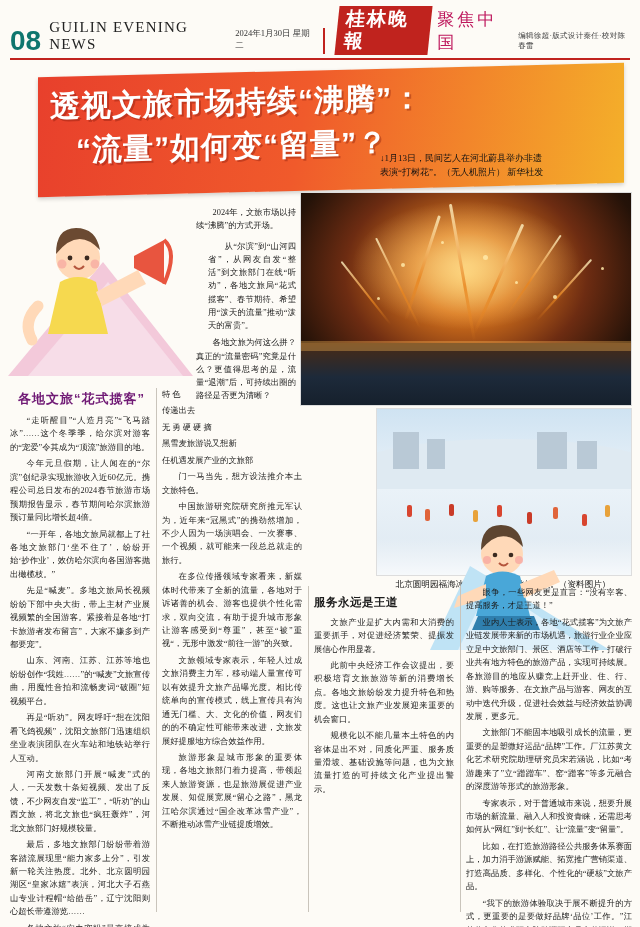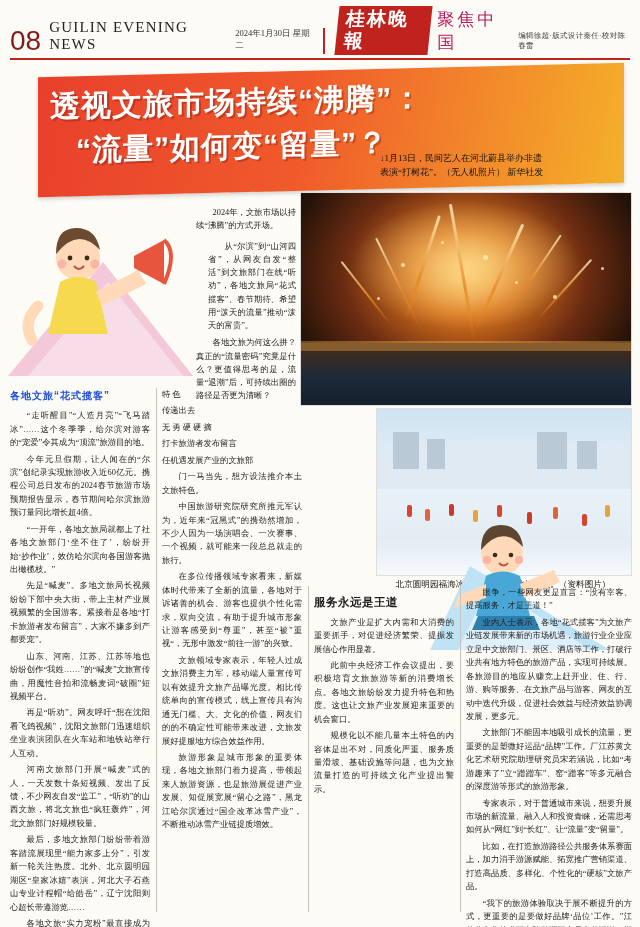--- a/index.html
+++ b/index.html
@@ -8,21 +8,21 @@
     background:#fdfbf6;
     font-family:"Liberation Serif", serif;
     color:#1a1a1a;
     overflow:hidden;
     position:relative;
   }
   .page{position:relative;width:640px;height:927px;box-sizing:border-box;padding:6px 10px 8px 10px;}
 
   
   .masthead{display:flex;align-items:flex-end;gap:8px;border-bottom:2px solid #c0231e;padding-bottom:3px;}
-  .pagenum{font-family:"Liberation Sans",sans-serif;font-weight:normal;font-size:28px;color:#7f1d1d;line-height:1;text-align:right;}
+  .pagenum{font-family:"Liberation Sans",sans-serif;font-weight:bold;font-size:28px;color:#0f766e;line-height:1;text-align:right;}
   .mast-en{font-family:"Liberation Serif",serif;font-size:15px;letter-spacing:1.2px;color:#222;padding-bottom:2px;}
   .mast-date{font-size:8.5px;color:#333;padding-bottom:3px;margin-left:4px;}
   .mast-sep{width:2px;height:26px;background:#c0231e;margin:0 4px 1px 4px;}
   .mast-logo{
     background:#c0231e;color:#fff;font-family:"Liberation Serif",serif;font-weight:bold;
     font-size:19px;padding:2px 8px 3px 8px;letter-spacing:2px;line-height:1.15;
     transform:skewX(-6deg);
   }
   .mast-focus{font-family:"Liberation Sans",sans-serif;font-weight:normal;font-size:17px;letter-spacing:3px;color:#be185d;padding-bottom:1px;}
   .mast-credit{margin-left:auto;font-size:7.5px;color:#444;padding-bottom:4px;letter-spacing:0.3px;}
@@ -66,21 +66,21 @@
   .sn .ice{position:absolute;left:0;right:0;bottom:0;height:52%;background:linear-gradient(180deg,#eaf2f8,#dde8f1);}
   .sn .bldg{position:absolute;top:14%;height:22%;background:#b9c9d6;}
   .sn .person{position:absolute;width:5px;height:12px;border-radius:2px;}
 
   
   .illus1{position:absolute;left:8px;top:196px;width:185px;height:180px;}
   .illus2{position:absolute;left:430px;top:500px;width:180px;height:150px;}
 
   
   .cols{position:absolute;left:10px;top:388px;width:622px;height:530px;}
-  .sec-title{font-family:"Liberation Sans",sans-serif;font-weight:bold;font-size:10px;letter-spacing:1px;margin:0 0 5px 0;color:#1d4ed8;}
+  .sec-title{font-family:"Liberation Sans",sans-serif;font-weight:bold;font-size:13px;letter-spacing:1px;margin:0 0 5px 8px;color:#701a75;}
   .col{position:absolute;top:0;font-size:8.3px;line-height:1.62;text-align:justify;color:#1c1c1c;}
   .col p{margin:0 0 3px 0;text-indent:2em;}
   .col p.noind{text-indent:0;}
   .c1{left:0;width:140px;}
   .c2{left:152px;width:140px;}
   .c3{left:304px;width:140px;top:198px;}
   .c4{left:456px;width:166px;top:198px;}
 
   .divider{position:absolute;background:#c9c4bb;}
 
@@ -213,21 +213,21 @@
       <p>最后，多地文旅部门纷纷带着游客踏流展现里“能力家多上分”，引发新一轮关注热度。北外、北京圆明园湖区“皇家冰嬉”表演，河北大子石燕山专业计程帽“给皓岳”，辽宁沈阳则心超长带遵游览……</p>
       <p>各地文旅“实力宠粉”最直接成为了旅游热度？</p>
 
       <p></p>
     </div>
 
     <div class="col c2">
       <p class="noind">特  色</p>
       <p class="noind">传递出去</p>
       <p class="noind">无  勇  硬  硬  摘</p>
-      <p class="noind">打卡旅游者发布留言</p>
+      <p class="noind">黑雪麦旅游说又想新</p>
       <p class="noind">任机遇发展产业的文旅部</p>
       <p>门一马当先，想方设法推介本土文旅特色。</p>
       <p>中国旅游研究院研究所推元军认为，近年来“冠黑式”的携劲然增加，不少人因为一场演唱会、一次赛事、一个视频，就可能来一段总总就走的旅行。</p>
       <p>在多位传播领域专家看来，新媒体时代带来了全新的流量，各地对于诉诸善的机会、游客也提供个性化需求，双向交流，有助于提升城市形象让游客感受到“尊重”，甚至“被”重视“，无形中激发“前往一游”的兴致。</p>
       <p>文旅领域专家表示，年轻人过成文旅消费主力军，移动端人量宣传可以有效提升文旅产品曝光度。相比传统单向的宣传模式，线上宣传具有沟通无门槛、大、文化的价值，网友们的的不确定性可能带来改进，文旅发展好提服地方综合效益作用。</p>
       <p>旅游形象是城市形象的重要体现，各地文旅部门着力提高，带领起来人旅游资源，也是旅游展促进产业发展、知促展宽展“留心之路”，黑龙江哈尔滨通过“国企改革冰雪产业”，不断推动冰雪产业链提质增效。</p>
     </div>
 
     <div class="col c3">
       <div class="subsec">服务永远是王道</div>

